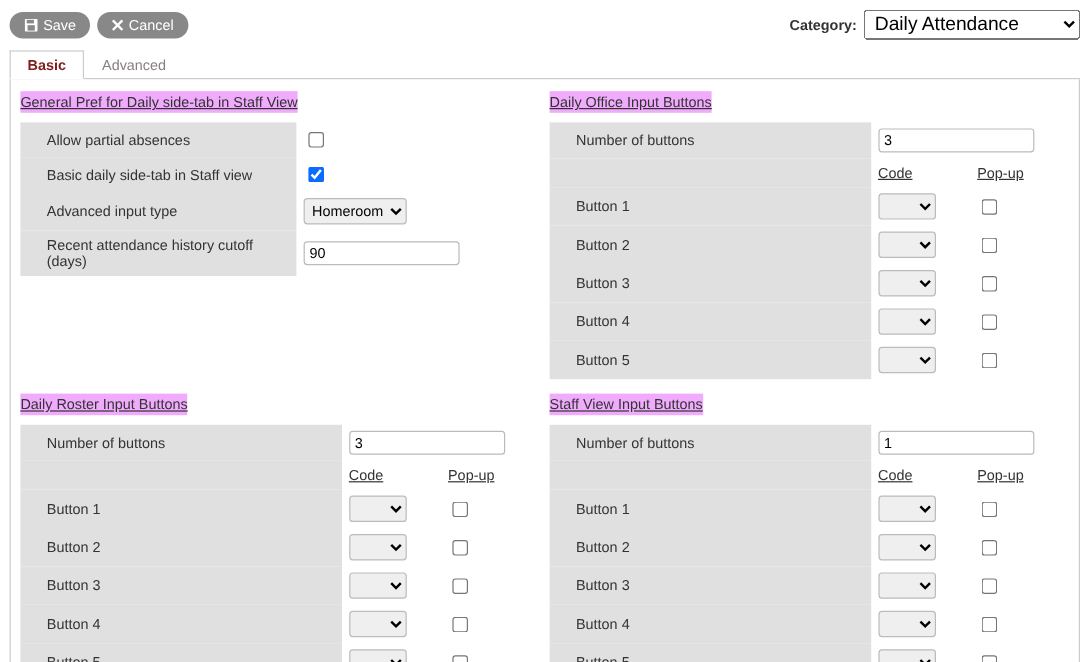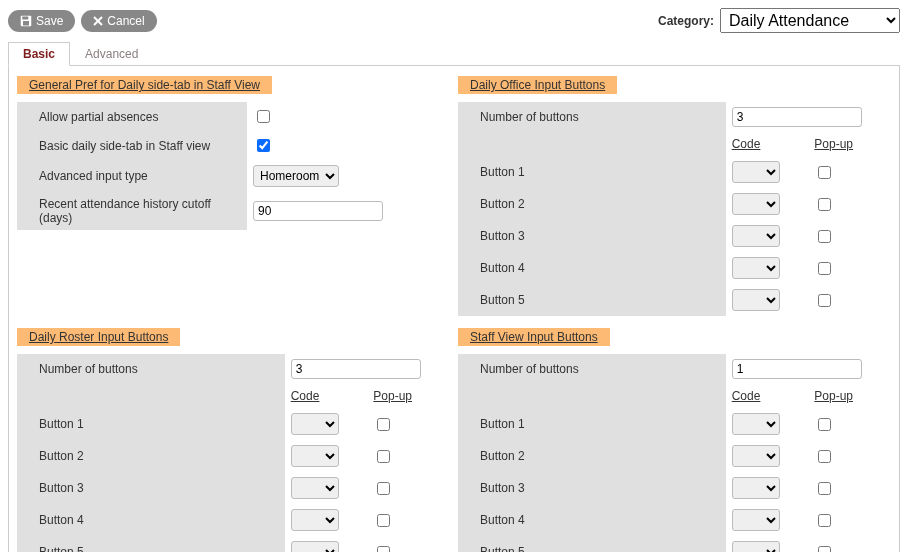--- a/index.html
+++ b/index.html
@@ -68,22 +68,22 @@
   .grid {
     display: grid;
     grid-template-columns: 1fr 1fr;
     gap: 0;
   }
   .section-title {
     display: inline-block;
     text-decoration: underline;
     font-weight: normal;
     margin: 4px 0 8px 0;
-    background: #fdba74;
-    padding: 2px 12px;
+    background: #f0abfc;
+    padding: 2px 0;
     font-size: 12px;
   }
   .section { padding: 2px 4px 6px 4px; }
   table.form-table { width: 100%; border-collapse: collapse; }
   table.form-table td {
     padding: 5px 6px;
     vertical-align: middle;
   }
   table.form-table td.label-cell {
     background: #e0e0e0;

